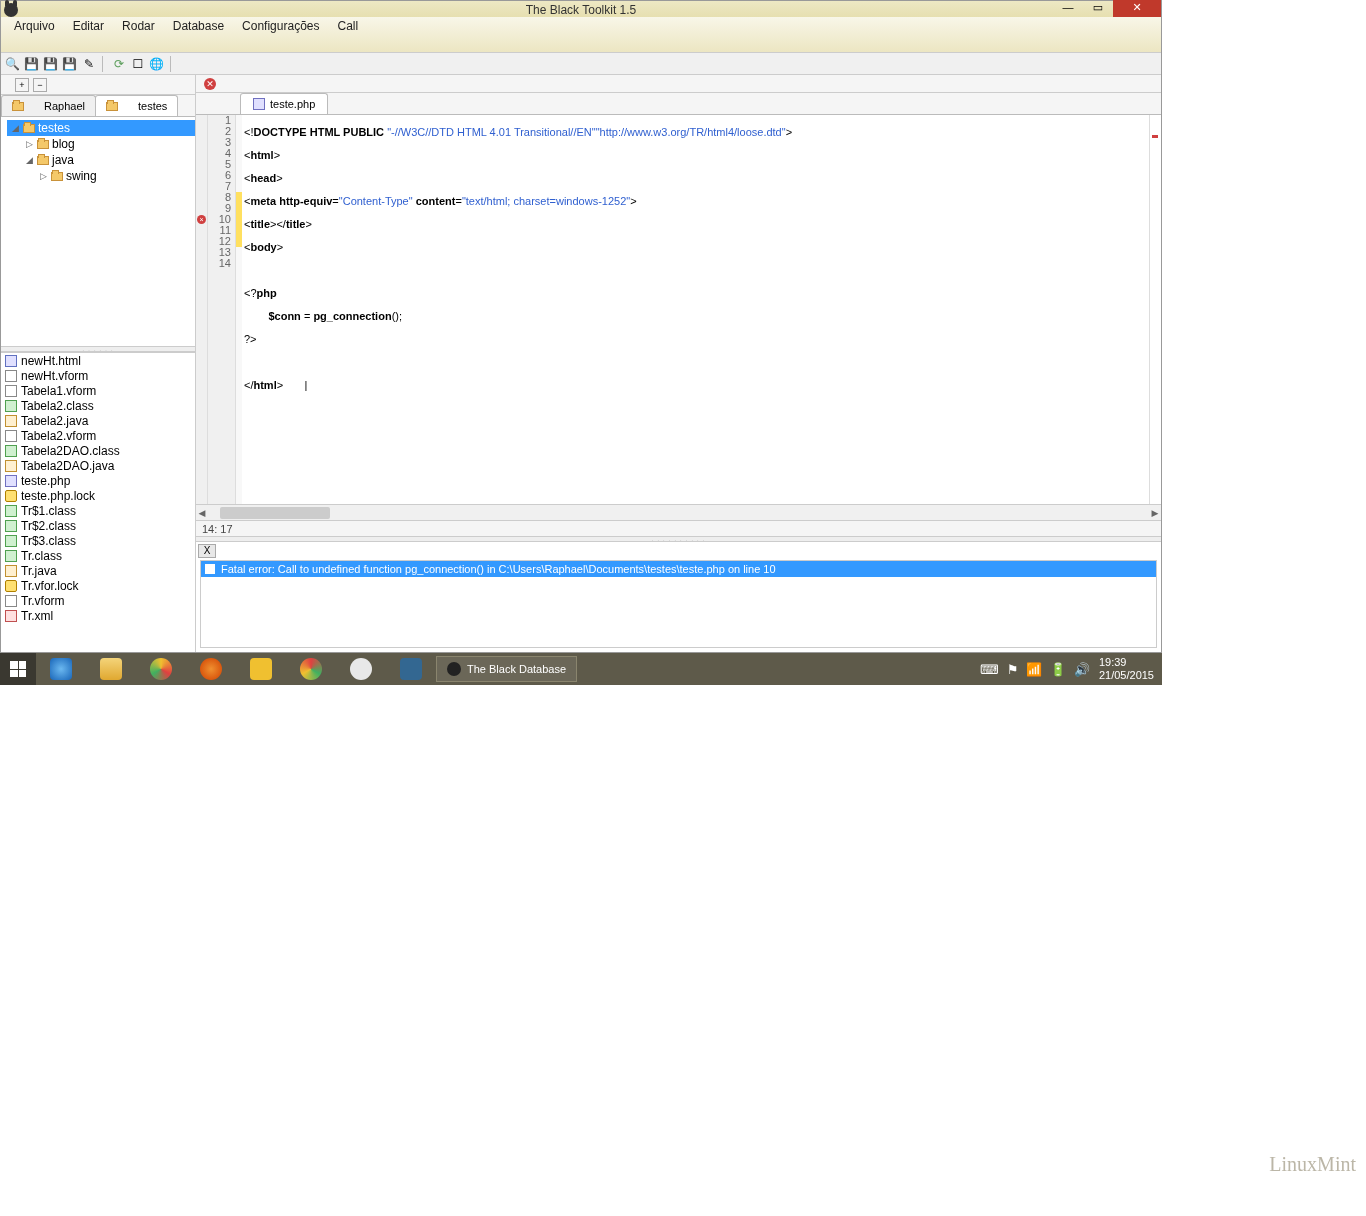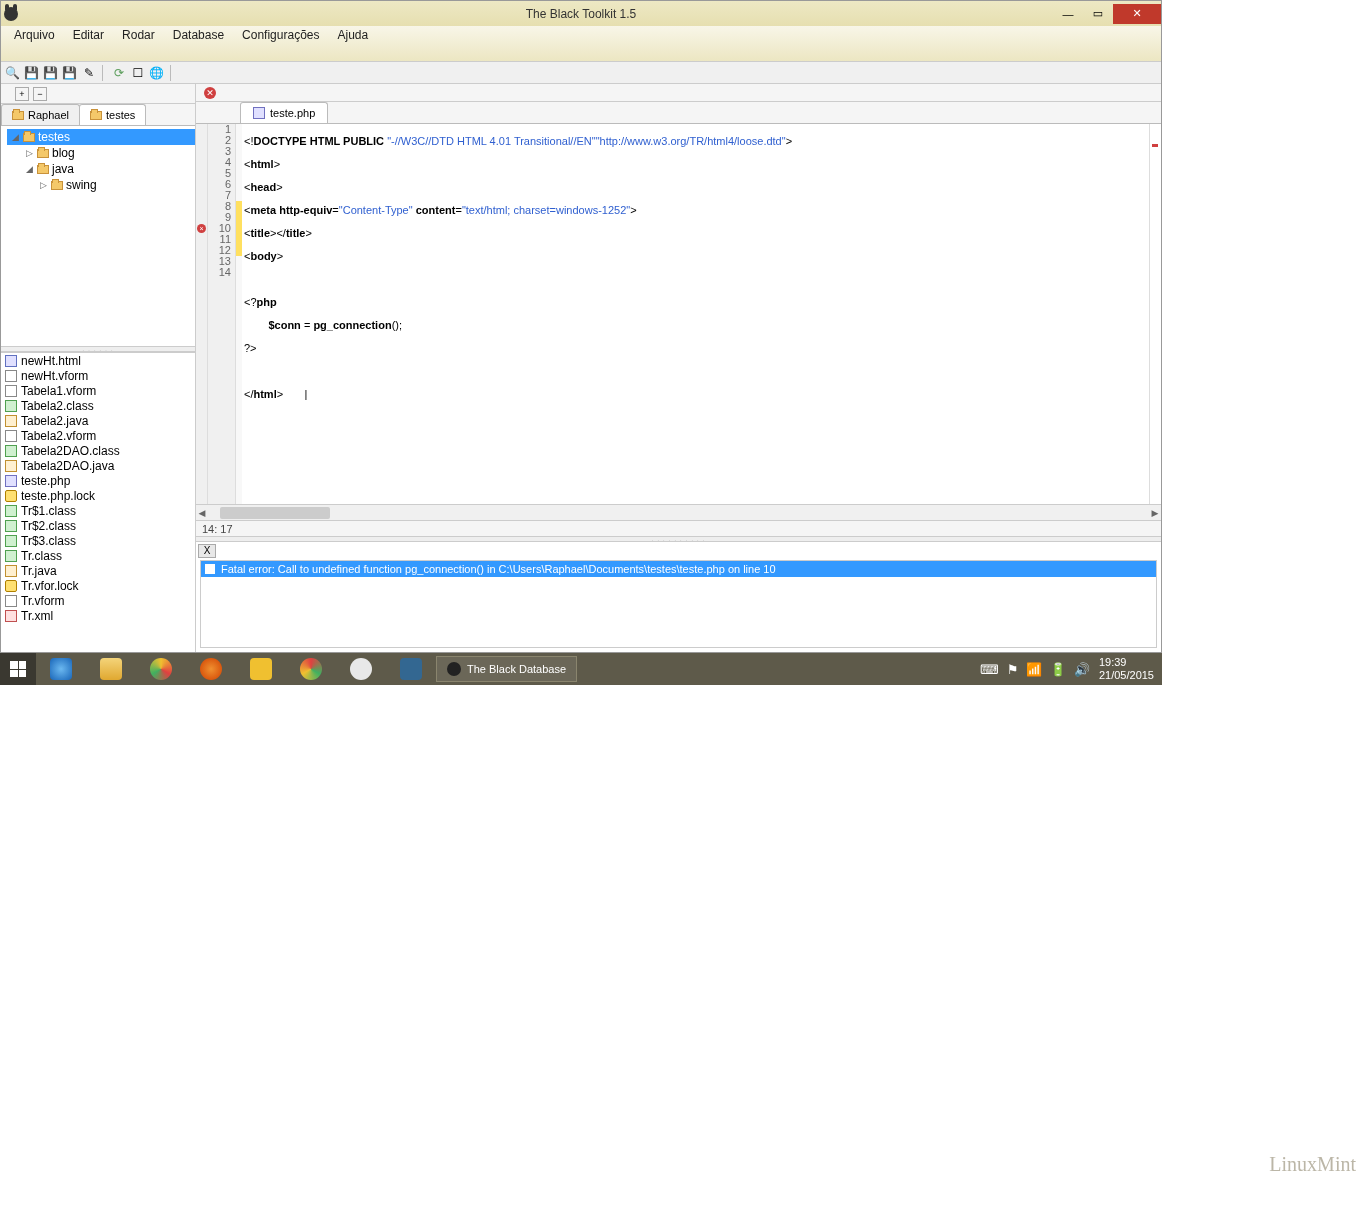--- a/index.html
+++ b/index.html
@@ -1,36 +1,36 @@
 <!DOCTYPE html>
 <html><head>
 <meta charset="utf-8">
 <style>
 * { margin:0; padding:0; box-sizing:border-box; font-family: "Segoe UI", Tahoma, sans-serif; }
 body { background:#fff; font-size:11px; overflow:hidden; }
 .window { width:1162px; height:653px; display:flex; flex-direction:column; border:1px solid #999; }
-.titlebar { height:25px; background:linear-gradient(#ede8c4,#e6dfb0); display:flex; align-items:center; position:relative; }
+.titlebar { height:16px; background:linear-gradient(#ede8c4,#e6dfb0); display:flex; align-items:flex-end; position:relative; }
 .titlebar .app-icon { width:14px; height:14px; background:#333; border-radius:50%; margin-left:3px; position:relative; }
 .titlebar .app-icon::before, .titlebar .app-icon::after { content:""; position:absolute; top:-3px; width:4px; height:6px; background:#333; border-radius:2px 2px 0 0; }
 .titlebar .app-icon::before { left:1px; } .titlebar .app-icon::after { right:1px; }
 .titlebar .title { position:absolute; left:50%; transform:translateX(-50%); font-size:12px; color:#333; }
 .titlebar .winbtns { margin-left:auto; display:flex; }
 .titlebar .winbtn { width:30px; height:20px; display:flex; align-items:center; justify-content:center; font-size:11px; }
 .titlebar .winbtn.close { background:#c0392b; color:#fff; width:48px; }
 .menubar { height:36px; background:linear-gradient(#f8f6e8,#ece6c2); border-bottom:1px solid #ccc; display:flex; padding-left:4px; }
 .menubar .mitem { padding:2px 9px; font-size:12px; color:#222; cursor:default; }
 .toolbar { height:22px; background:#f0f0f0; border-bottom:1px solid #ccc; display:flex; align-items:center; padding-left:4px; gap:3px; }
 .toolbar .sep { width:4px; height:16px; border-left:1px solid #bbb; margin:0 2px; }
 .tbtn { width:16px; height:16px; display:flex; align-items:center; justify-content:center; font-size:12px; }
 .content { flex:1; display:flex; overflow:hidden; }
 .left { width:195px; display:flex; flex-direction:column; border-right:1px solid #ccc; }
 .left .tabtools { height:20px; border-bottom:1px solid #ccc; display:flex; align-items:center; gap:4px; padding-left:6px; background:#f5f5f5;}
 .left .tabtools .tt { width:14px; height:14px; border:1px solid #aaa; font-size:9px; display:flex; align-items:center; justify-content:center; }
 .proj-tabs { height:22px; display:flex; border-bottom:1px solid #bbb; background:#f5f5f5; }
-.proj-tab { padding:3px 10px; border:1px solid #bbb; border-bottom:none; background:#fff; border-radius:3px 3px 0 0; margin-right:-1px; display:flex; align-items:center; gap:4px; font-size:11px; }
+.proj-tab { padding:3px 10px; border:1px solid #bbb; border-bottom:none; background:#fff; border-radius:3px 3px 0 0; margin-right:-1px; display:flex; align-items:center; gap:20px; font-size:11px; }
 .proj-tab.inactive { background:#f0f0f0; }
 .folder-ico { width:12px; height:9px; background:#f4c869; border:1px solid #c9923a; position:relative; }
 .folder-ico::before { content:""; position:absolute; top:-3px; left:0; width:5px; height:3px; background:#f4c869; border:1px solid #c9923a; border-bottom:none; }
 .tree { flex:1; overflow:auto; padding:3px 0 3px 6px; background:#fff; font-size:12px; }
 .tree-row { display:flex; align-items:center; gap:3px; height:16px; padding-left:2px; }
 .tree-row.sel { background:#3399ff; color:#fff; }
 .tree-row .exp { width:9px; font-size:9px; color:#666; text-align:center; }
 .drag-splitter { height:6px; background:#eee; border-top:1px solid #ccc; border-bottom:1px solid #ccc; text-align:center; font-size:6px; color:#aaa; letter-spacing:1px; line-height:6px; }
 .filelist { height:300px; overflow:auto; background:#fff; border-top:1px solid #ccc; }
 .filelist .frow { display:flex; align-items:center; gap:4px; height:15px; padding-left:4px; font-size:12px; }
@@ -99,21 +99,21 @@
       <div class="winbtn close">✕</div>
     </div>
   </div>
 
   <div class="menubar">
     <div class="mitem">Arquivo</div>
     <div class="mitem">Editar</div>
     <div class="mitem">Rodar</div>
     <div class="mitem">Database</div>
     <div class="mitem">Configurações</div>
-    <div class="mitem">Ajuda</div>
+    <div class="mitem">Call</div>
   </div>
 
   <div class="toolbar">
     <div class="tbtn">🔍</div>
     <div class="tbtn" style="color:#2060c0">💾</div>
     <div class="tbtn">💾</div>
     <div class="tbtn">💾</div>
     <div class="tbtn">✎</div>
     <span class="sep"></span>
     <div class="tbtn" style="color:#60a060">⟳</div>

